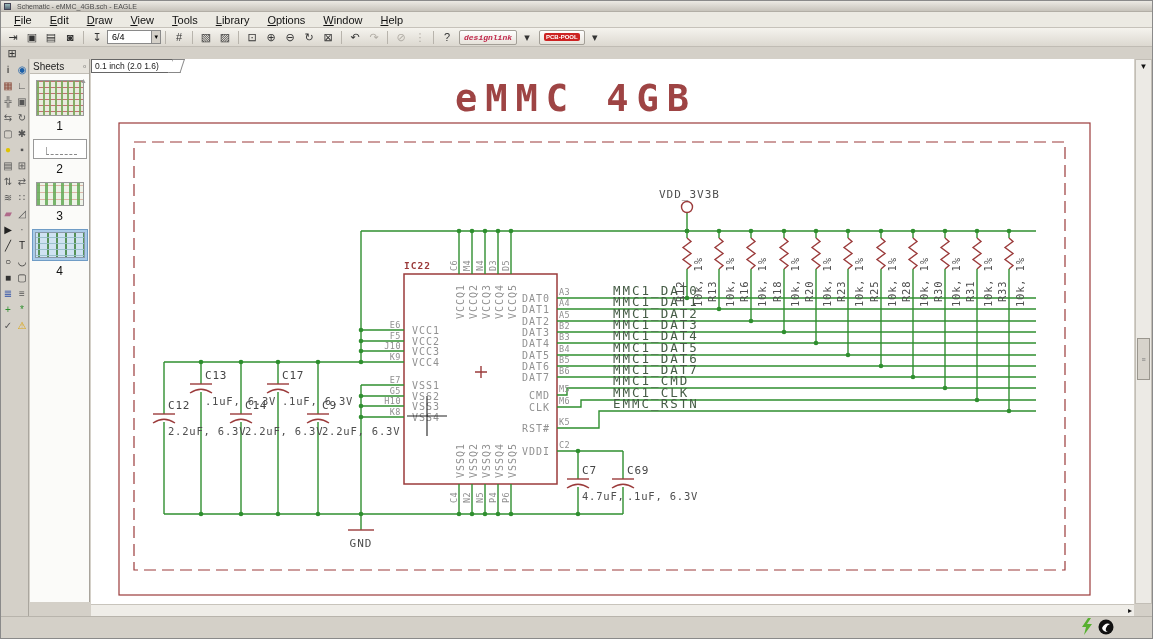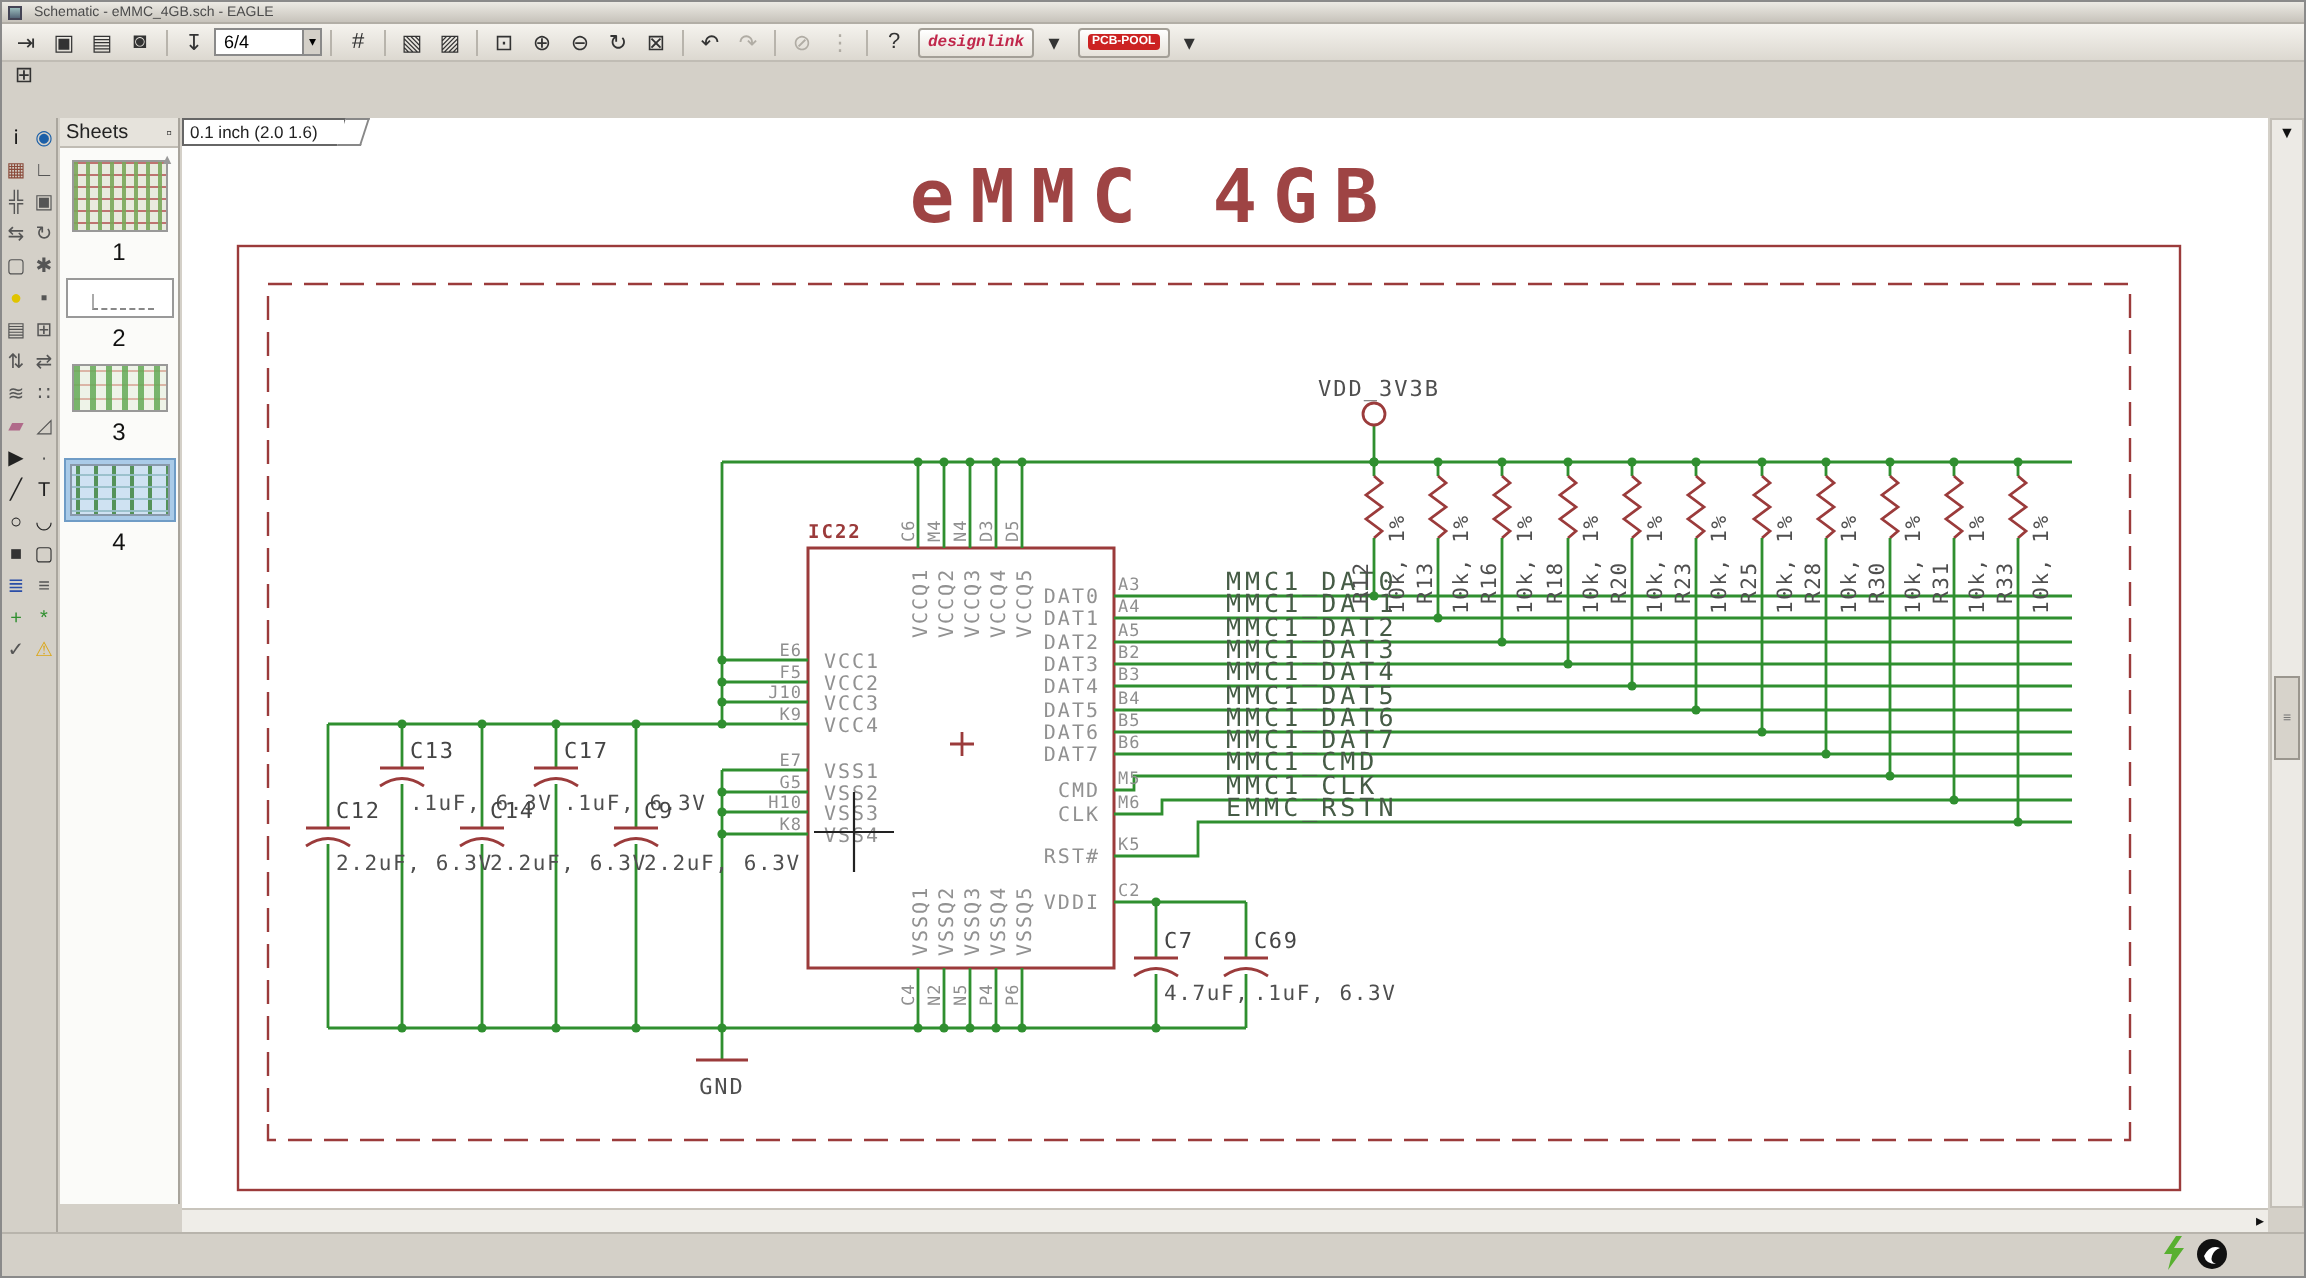--- a/index.html
+++ b/index.html
@@ -74,20 +74,31 @@
   .t-title{font-size:37px;font-weight:bold;fill:#9e4444;letter-spacing:8px;}
 </style>
 </head>
 <body>
 
 <div class="win">
   <div class="titlebar">
     <span class="titleicon"></span>
     <span>Schematic - eMMC_4GB.sch - EAGLE</span>
   </div>
+  <div class="menubar" id="menubar">
+      <span class="mi">File</span>
+      <span class="mi">Edit</span>
+      <span class="mi">Draw</span>
+      <span class="mi">View</span>
+      <span class="mi">Tools</span>
+      <span class="mi">Library</span>
+      <span class="mi">Options</span>
+      <span class="mi">Window</span>
+      <span class="mi">Help</span>
+    </div>
   <div class="toolbar" id="toolbar">
       <span class="tb">⇥</span>
       <span class="tb">▣</span>
       <span class="tb">▤</span>
       <span class="tb">◙</span>
       <span class="sep"></span>
       <span class="tb">↧</span>
       <span class="shsel">
         <span>6/4</span>
         <span class="dd">▾</span>

